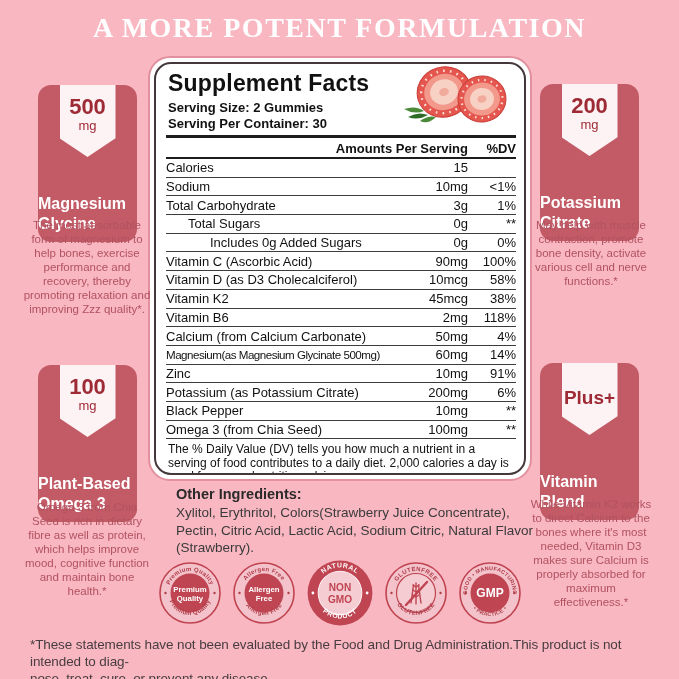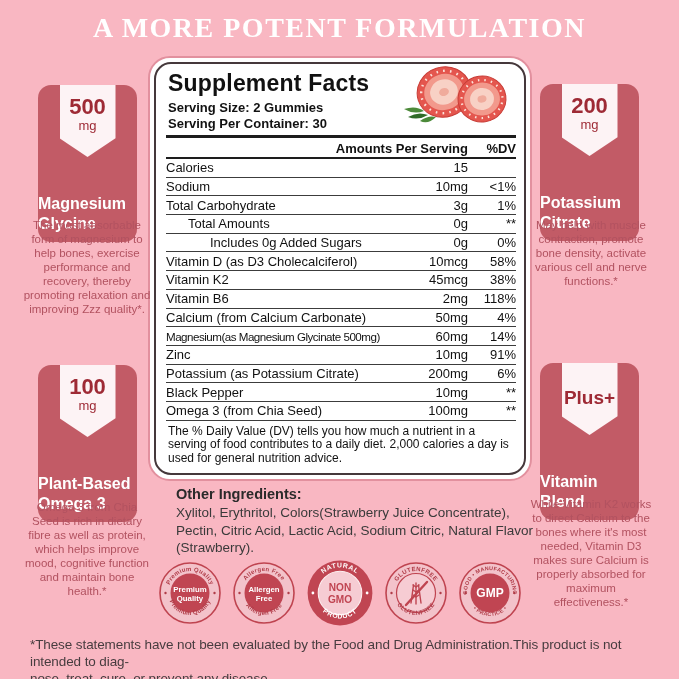--- a/index.html
+++ b/index.html
@@ -109,28 +109,33 @@
         <span class="nm">Sodium</span>
         <span class="amt">10mg</span>
         <span class="dv">&lt;1%</span>
       </div>
       <div class="row">
         <span class="nm">Total Carbohydrate</span>
         <span class="amt">3g</span>
         <span class="dv">1%</span>
       </div>
       <div class="row ind1">
-        <span class="nm">Total Amounts</span>
+        <span class="nm">Total Sugars</span>
         <span class="amt">0g</span>
         <span class="dv">**</span>
       </div>
       <div class="row ind2">
         <span class="nm">Includes 0g Added Sugars</span>
         <span class="amt">0g</span>
         <span class="dv">0%</span>
+      </div>
+      <div class="row">
+        <span class="nm">Vitamin C  (Ascorbic Acid)</span>
+        <span class="amt">90mg</span>
+        <span class="dv">100%</span>
       </div>
       <div class="row">
         <span class="nm">Vitamin D (as D3 Cholecalciferol)</span>
         <span class="amt">10mcg</span>
         <span class="dv">58%</span>
       </div>
       <div class="row">
         <span class="nm">Vitamin K2</span>
         <span class="amt">45mcg</span>
         <span class="dv">38%</span>

